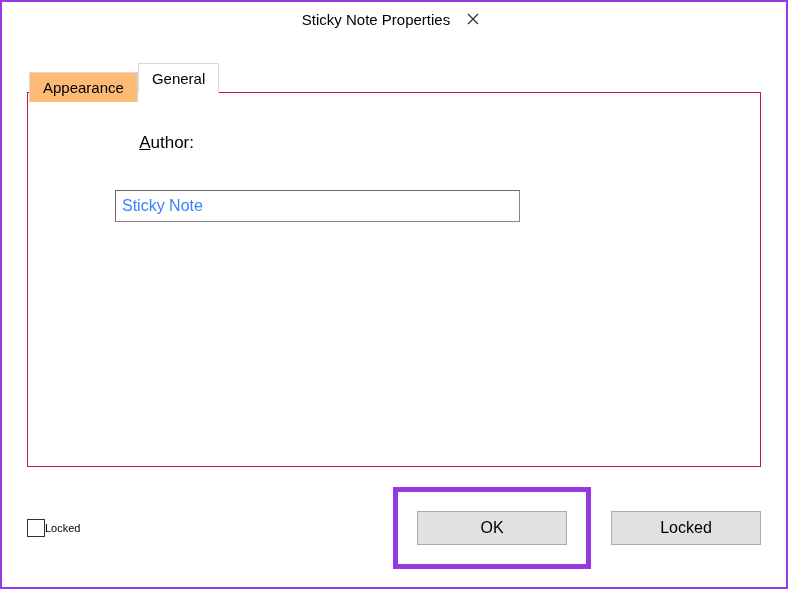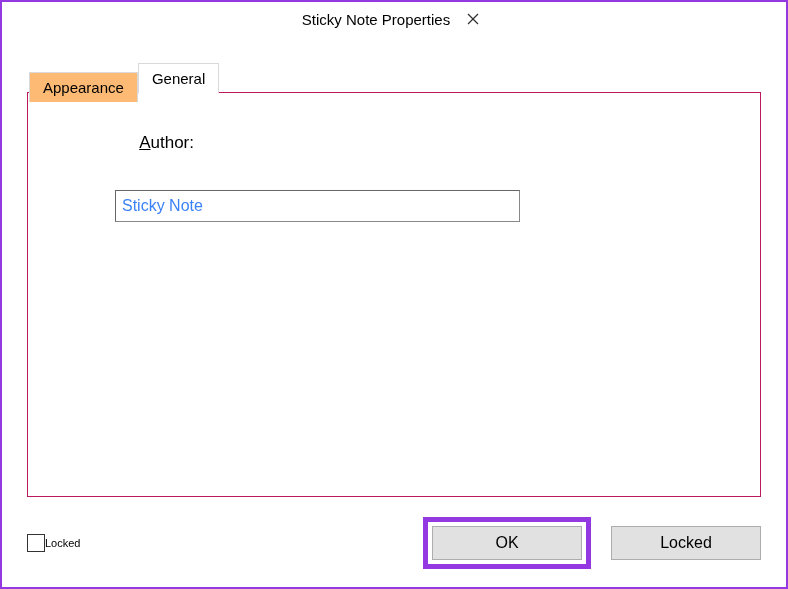--- a/index.html
+++ b/index.html
@@ -179,21 +179,21 @@
       font-size: 16px;
       font-family: inherit;
       color: #000;
       cursor: pointer;
       display: flex;
       align-items: center;
       justify-content: center;
     }
     .ok-highlight {
       border: 5px solid #9439e2;
-      padding: 4px;
+      padding: 19px;
       display: inline-block;
     }
   </style>
 </head>
 <body>
 
 <div class="window">
 
   <div class="titlebar">
     <div class="titlebar-title">Sticky Note Properties</div>

